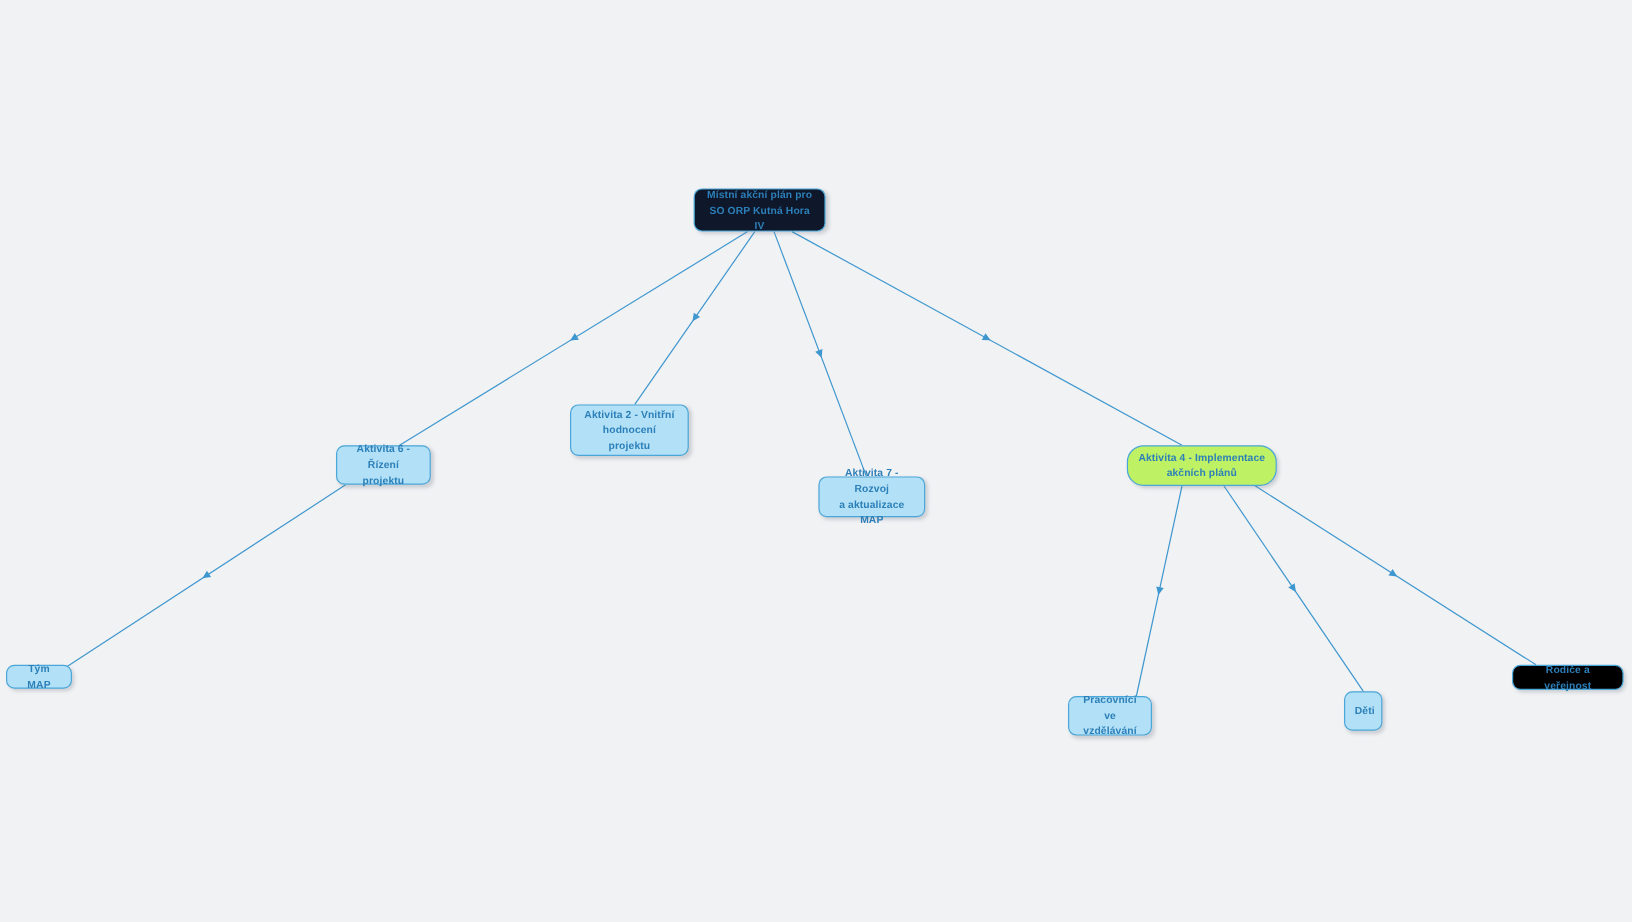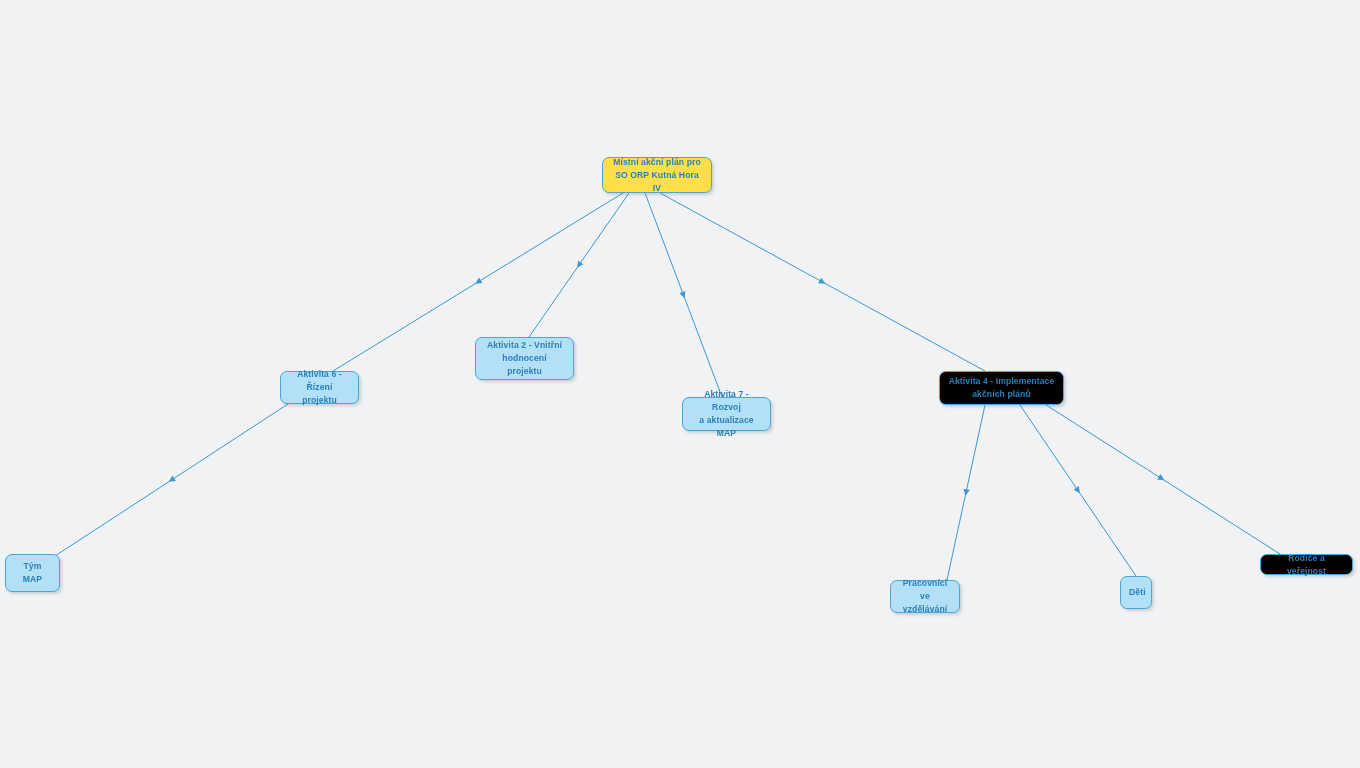--- a/index.html
+++ b/index.html
@@ -87,29 +87,29 @@
       <g>
         <line x1="1020" y1="405" x2="1136" y2="576" stroke="#3e97cf" stroke-width="1"></line>
         <path d="M -3.2 -3.2 L 3.4 0 L -3.2 3.2 Z" fill="#3e97cf" transform="translate(1078,490.5) rotate(55.848499930749675)"></path>
       </g>
       <g>
         <line x1="1043" y1="403" x2="1280" y2="554" stroke="#3e97cf" stroke-width="1"></line>
         <path d="M -3.2 -3.2 L 3.4 0 L -3.2 3.2 Z" fill="#3e97cf" transform="translate(1161.5,478.5) rotate(32.50246727655951)"></path>
       </g>
     </svg>
   <div id="node-layer">
-      <div class="node" style="left: 578px; top: 157px; width: 110px; height: 36px; font-size: 8.6px; background: #fde047; border-color: rgb(75, 166, 217); color: rgb(44, 127, 184); margin-left: 24px;"><span class="node-label">Místní akční plán pro
+      <div class="node" style="left: 578px; top: 157px; width: 110px; height: 36px; font-size: 8.6px; background: #0f172a; border-color: rgb(75, 166, 217); color: rgb(44, 127, 184);"><span class="node-label">Místní akční plán pro
 SO ORP Kutná Hora IV</span></div>
       <div class="node" style="left: 280px; top: 371px; width: 79px; height: 33px; font-size: 8.6px; background: rgb(178, 225, 247); border-color: rgb(75, 166, 217); color: rgb(44, 127, 184);"><span class="node-label">Aktivita 6 -
 Řízení projektu</span></div>
       <div class="node" style="left: 475px; top: 337px; width: 99px; height: 43px; font-size: 8.6px; background: rgb(178, 225, 247); border-color: rgb(75, 166, 217); color: rgb(44, 127, 184); justify-content: flex-end;"><span class="node-label">Aktivita 2 - Vnitřní
 hodnocení projektu</span></div>
       <div class="node" style="left: 682px; top: 397px; width: 89px; height: 34px; font-size: 8.6px; background: rgb(178, 225, 247); border-color: rgb(75, 166, 217); color: rgb(44, 127, 184);"><span class="node-label">Aktivita 7 - Rozvoj
 a aktualizace MAP</span></div>
-      <div class="node" style="left: 939px; top: 371px; width: 125px; height: 34px; font-size: 8.6px; background: #000000; border-color: rgb(75, 166, 217); color: rgb(44, 127, 184);"><span class="node-label">Aktivita 4 - Implementace
+      <div class="node" style="left: 939px; top: 371px; width: 125px; height: 34px; font-size: 8.6px; background: #bef264; border-color: rgb(75, 166, 217); color: rgb(44, 127, 184); border-radius: 14px;"><span class="node-label">Aktivita 4 - Implementace
 akčních plánů</span></div>
-      <div class="node" style="left: 5px; top: 554px; width: 55px; height: 38px; font-size: 8.6px; background: rgb(178, 225, 247); border-color: rgb(75, 166, 217); color: rgb(44, 127, 184);"><span class="node-label">Tým MAP</span></div>
+      <div class="node" style="left: 5px; top: 554px; width: 55px; height: 20px; font-size: 8.6px; background: rgb(178, 225, 247); border-color: rgb(75, 166, 217); color: rgb(44, 127, 184);"><span class="node-label">Tým MAP</span></div>
       <div class="node" style="left: 890px; top: 580px; width: 70px; height: 33px; font-size: 8.6px; background: rgb(178, 225, 247); border-color: rgb(75, 166, 217); color: rgb(44, 127, 184);"><span class="node-label">Pracovníci ve
 vzdělávání</span></div>
       <div class="node" style="left: 1120px; top: 576px; width: 32px; height: 33px; font-size: 8.6px; background: rgb(178, 225, 247); border-color: rgb(75, 166, 217); color: rgb(44, 127, 184);"><span class="node-label">Děti</span></div>
       <div class="node" style="left: 1260px; top: 554px; width: 93px; height: 21px; font-size: 8.6px; background: #000000; border-color: rgb(75, 166, 217); color: rgb(44, 127, 184);"><span class="node-label">Rodiče a veřejnost</span></div>
     </div>
 </div>
 
 </body></html>

